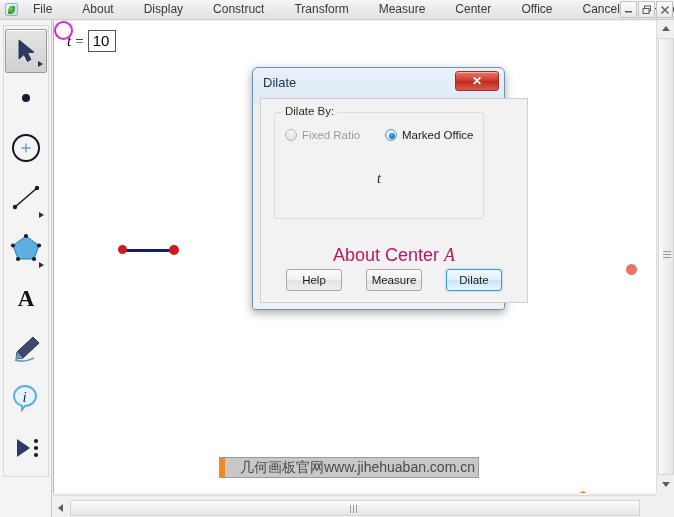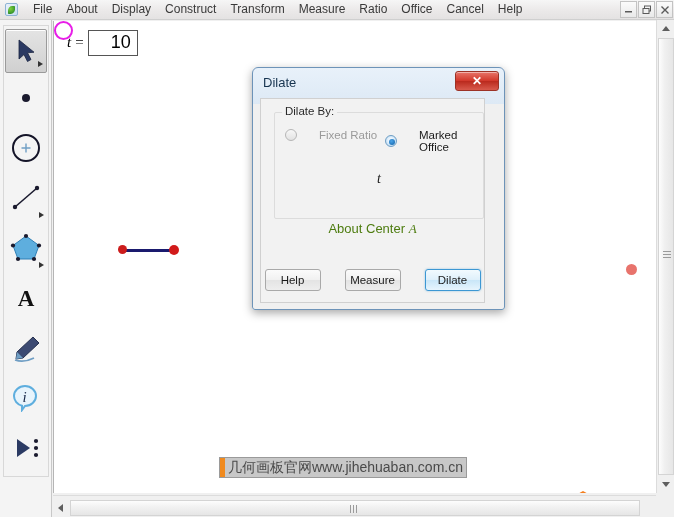--- a/index.html
+++ b/index.html
@@ -15,21 +15,21 @@
     width: 674px; height: 517px;
     background: #f0f0f0;
   }
 
   
   #menubar {
     position: absolute; left: 0; top: 0;
     width: 674px; height: 20px;
     background: linear-gradient(to bottom, #f6f6f6 0%, #eceaea 50%, #e4e2e2 100%);
     border-bottom: 1px solid #cfcfcf;
-    display: flex; align-items: center;
+    display: flex; align-items: center; gap: 16px;
   }
   #app-icon {
     width: 16px; height: 14px; margin-left: 4px; margin-right: 6px;
     position: relative;
   }
   #app-icon .sq {
     position: absolute; left: 1px; top: 0px; width: 13px; height: 13px;
     background: linear-gradient(135deg,#e9f2fb 0%, #c8ddf2 100%);
     border: 1px solid #8fb3d4; border-radius: 2px;
   }
@@ -101,24 +101,24 @@
   }
   #param-label {
     position: absolute; left: 13px; top: 9px;
     font-family: "Liberation Serif", serif;
     font-size: 15px; color: #000;
     display: flex; align-items: center; gap: 4px;
   }
   #param-label .v { font-style: italic; }
   #param-box {
     border: 1px solid #555;
-    padding: 1px 6px 2px 22px;
+    padding: 1px 6px 2px 4px;
     font-family: "Liberation Sans", sans-serif;
     font-style: normal;
-    font-size: 18px;
+    font-size: 15px;
     line-height: 1.15;
     background: #fff;
   }
 
   
   #segment-line {
     position: absolute; left: 71px; top: 228px;
     width: 51px; height: 3px;
     background: #1a1a6e;
   }
@@ -150,20 +150,21 @@
     border: 1px solid #9a9a9a;
     background: #c8c8c8;
     height: 21px;
   }
   #watermark-cn .bar { width: 5px; background: #f08a1e; }
   #watermark-cn .txt {
     font-size: 14px; color: #4a4a4a;
     padding: 0 3px; line-height: 19px;
     white-space: nowrap;
     letter-spacing: 0px;
+    margin-left: 12px;
   }
 
   
   #office-logo {
     position: absolute; left: 512px; top: 466px;
     width: 160px; height: 46px;
     display: flex; align-items: center;
   }
   #office-hex {
     width: 34px; height: 38px; position: relative; flex: none;
@@ -252,38 +253,38 @@
     width: 44px; height: 20px;
     background: linear-gradient(to bottom,#e8756a 0%, #d2392c 48%, #bb2a1e 52%, #d85a4c 100%);
     border: 1px solid #9c3226;
     border-radius: 3px;
     color: #fff; font-size: 12px; font-weight: bold;
     display: flex; align-items: center; justify-content: center;
     box-shadow: inset 0 1px 0 rgba(255,255,255,0.45);
   }
   #dlg-body {
     position: absolute; left: 7px; top: 30px;
-    width: 225px; height: 205px;
+    width: 268px; height: 205px;
     background: #f2f2f2;
     border: 1px solid #d0d0d0;
   }
   #groupbox {
     position: absolute; left: 13px; top: 13px;
     width: 210px; height: 107px;
     border: 1px solid #dcdcdc;
     border-radius: 2px;
   }
   #group-legend {
     position: absolute; left: 7px; top: -8px;
     background: #f2f2f2; padding: 0 3px;
     font-size: 11.5px; color: #2a2a2a;
   }
   .radio-row {
     position: absolute; top: 16px;
-    display: flex; align-items: center; gap: 22px;
+    display: flex; align-items: center; gap: 5px;
     font-size: 11.5px;
   }
   #radio-fixed { left: 10px; color: #9a9a9a; }
   #radio-marked { left: 110px; color: #1a1a1a; }
   .radio-dot {
     width: 12px; height: 12px; border-radius: 50%;
     background: linear-gradient(to bottom,#f7f7f7,#e2e2e2);
     border: 1px solid #b6b6b6;
     position: relative; flex: none;
   }
@@ -296,22 +297,22 @@
     width: 6px; height: 6px; border-radius: 50%;
     background: radial-gradient(circle at 40% 35%, #4aa3e8 0%, #1263a8 100%);
   }
   #marked-value {
     position: absolute; left: 0; right: 0; top: 58px;
     text-align: center;
     font-family: "Liberation Serif", serif;
     font-style: italic; font-size: 14px; color: #1a1a1a;
   }
   #about-center {
-    position: absolute; left: 0; right: 0; top: 122px;
-    text-align: center; font-size: 13px; color: #4d7c0f;
+    position: absolute; left: 0; right: 0; top: 146px;
+    text-align: center; font-size: 18px; color: #be185d;
   }
   #about-center .pt-name { font-family: "Liberation Serif", serif; font-style: italic; }
   #dlg-buttons {
     position: absolute; left: 0; right: 0; top: 170px;
     display: flex; justify-content: center; gap: 24px;
   }
   .dlg-btn {
     width: 56px; height: 22px;
     font-size: 11.5px; color: #1a1a1a;
     background: linear-gradient(to bottom,#fbfbfb 0%, #f1f1f1 48%, #e4e4e4 52%, #eeeeee 100%);
@@ -334,21 +335,21 @@
     <div id="app-icon">
       <div class="sq"></div>
         <div class="leaf"></div>
     </div>
     <div class="menu-item">File</div>
     <div class="menu-item">About</div>
     <div class="menu-item">Display</div>
     <div class="menu-item">Construct</div>
     <div class="menu-item">Transform</div>
     <div class="menu-item">Measure</div>
-    <div class="menu-item">Ratio</div>
+    <div class="menu-item">Center</div>
     <div class="menu-item">Office</div>
     <div class="menu-item">Cancel</div>
     <div class="menu-item">Help</div>
 
     <div id="win-buttons">
       <div class="win-btn">
         <svg width="9" height="9" viewBox="0 0 9 9">
             <rect x="1" y="6" width="7" height="1.5" fill="#5a5a5a"></rect>
           </svg>
       </div>

